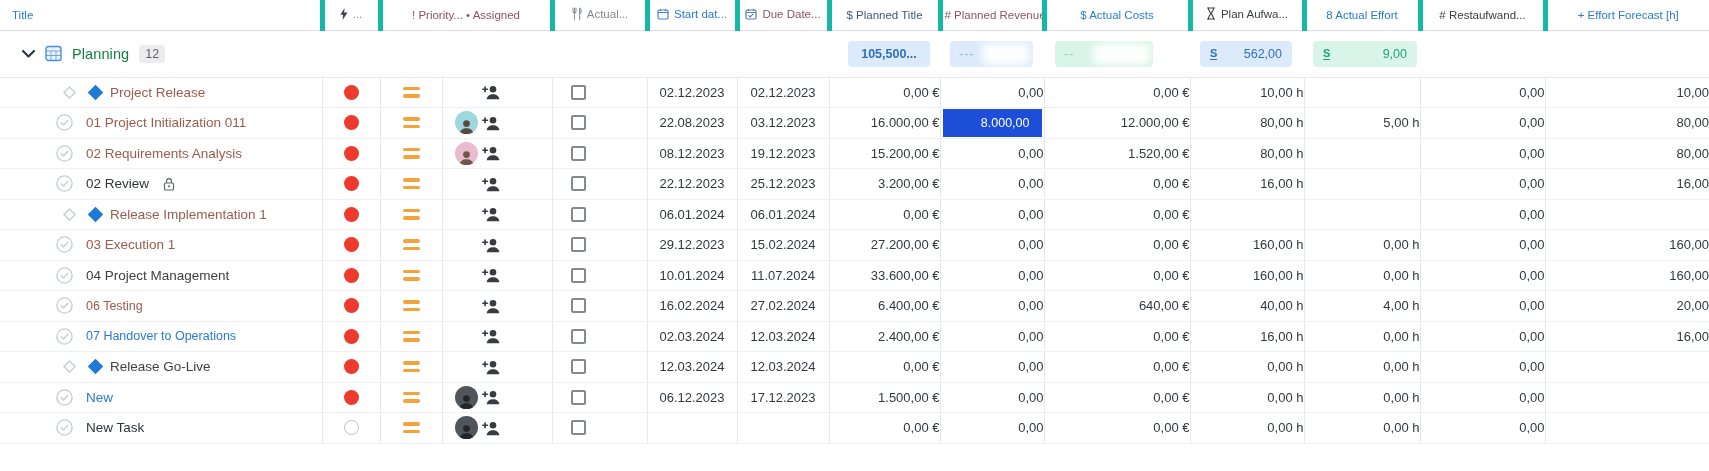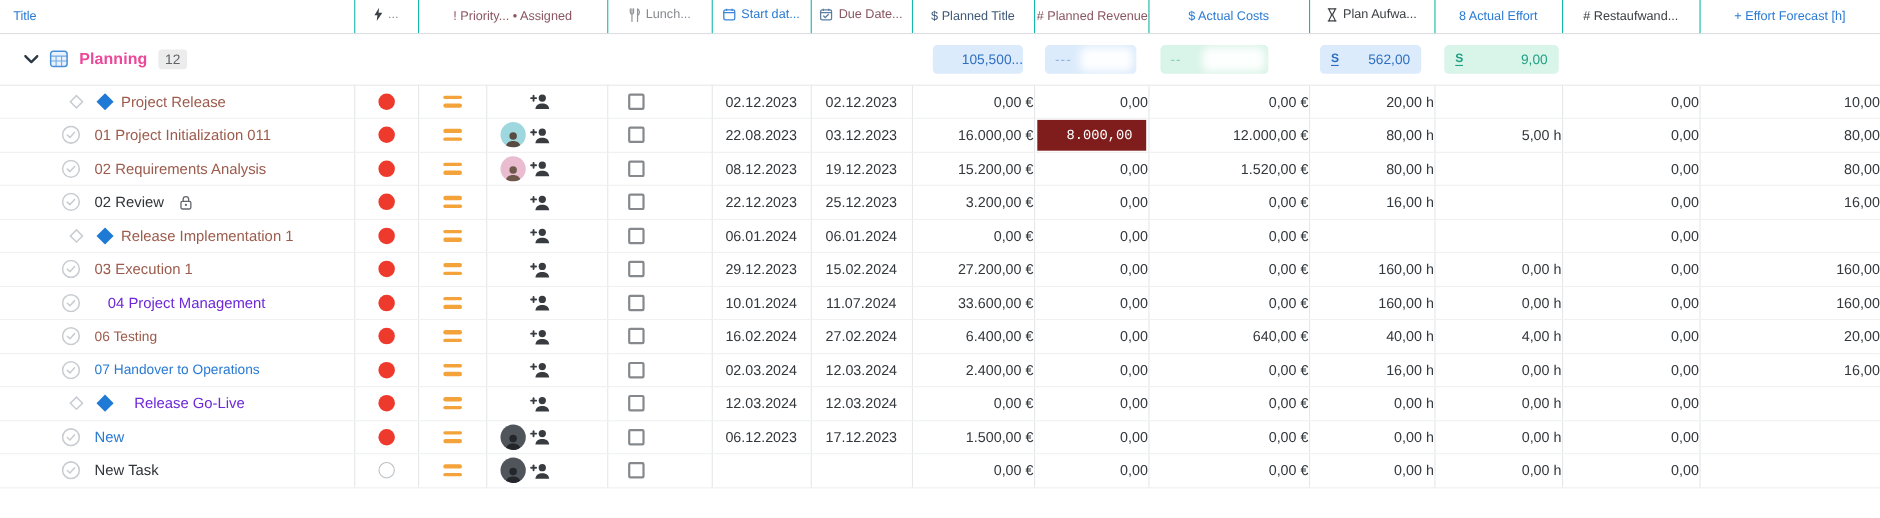--- a/index.html
+++ b/index.html
@@ -7,44 +7,44 @@
   .app {
     width:1709px; height:471px; background:#fff; overflow:hidden; position:relative;
     font-family:"Liberation Sans", sans-serif; -webkit-font-smoothing:antialiased;
   }
   table.grid { border-collapse:collapse; table-layout:fixed; width:1709px; }
   td, th { overflow:hidden; white-space:nowrap; vertical-align:middle; }
 
   
   thead th {
     height:30px; font-size:11.5px; font-weight:500; text-align:center;
-    border-bottom:1px solid #dcdee1; border-right:1px solid #14b8a6;
+    border-bottom:1px solid #dcdee1; border-right:5px solid #14b8a6;
     background:#fff; padding:0 2px;
   }
   thead th:last-child { border-right:none; }
   th .h-inner { display:inline-flex; align-items:center; gap:5px; justify-content:center; }
   .th-title { text-align:left !important; padding-left:12px !important; }
   .c-blue   { color:#2b7bd3; }
   .c-maroon { color:#8a5560; }
   .c-navy   { color:#3f5878; }
   .c-dark   { color:#3c4043; }
   .c-gray   { color:#85898e; }
 
   
   tr.group td { height:47px; border:none; border-bottom:1px solid #e7e9eb; background:#fff; padding:0; }
   .group-left { display:flex; align-items:center; gap:10px; padding-left:22px; }
-  .group-name { font-size:14.5px; color:#ec4899; font-weight:700; letter-spacing:.1px; }
+  .group-name { font-size:14.5px; color:#15803d; font-weight:400; letter-spacing:.1px; }
   .group-badge { background:#ececec; color:#5f6368; font-size:12.5px; border-radius:3px; padding:2px 6px; }
   .chip {
     height:26px; border-radius:4px; display:flex; align-items:center;
     font-size:12.5px; font-weight:500; position:relative; overflow:hidden;
   }
   .chip-blue  { background:#dcebfb; color:#2f6fc0; }
   .chip-green { background:#d9f4e8; color:#21a083; }
-  .chip-center { justify-content:flex-end; }
+  .chip-center { justify-content:center;font-weight:bold; }
   .chip-split { justify-content:space-between; padding:0 10px; }
   .chip .sum { font-size:11px; font-weight:700; border-bottom:1.5px solid currentColor; line-height:11px; }
   .chip .faint { opacity:.45; padding-left:9px; letter-spacing:1px; }
   .chip .blur-blob {
     position:absolute; right:3px; top:2px; bottom:2px; width:58%;
     background:rgba(255,255,255,.95); filter:blur(4px); border-radius:6px;
   }
   .m-c1 { margin:0 10px 0 19px; } 
   .m-c2 { margin:0 11px 0 10px; } 
   .m-c3 { margin:0 37px 0 11px; } 
@@ -57,21 +57,21 @@
     font-size:13px; color:#33383d; padding:0; position:relative;
   }
   tbody tr td.cell:last-child { border-right:none; }
   .title-cell { display:flex; align-items:center; height:29.5px; padding-left:56px; }
   .lead { width:17px; flex-shrink:0; display:flex; align-items:center; justify-content:center; }
   .lead-ms { margin-left:5px; }
   .t-gap { width:13px; flex-shrink:0; }
   .blue-diamond { width:11px; height:11px; background:#1e7ad4; transform:rotate(45deg); margin:0 9px 0 12px; flex-shrink:0; }
   .task-title { font-size:13.5px; }
   .task-title.small { font-size:12.5px; }
-  .t-brown { color:#9c5b4c; } .t-navy { color:#6d28d9;margin-left:12px; } .t-blue { color:#2a7ad2; } .t-dark { color:#303438; }
+  .t-brown { color:#9c5b4c; } .t-navy { color:#404040; } .t-blue { color:#2a7ad2; } .t-dark { color:#303438; }
   .lock { margin-left:14px; display:flex; align-items:center; }
 
   .dot { width:15px; height:15px; border-radius:50%; background:#ee392d; margin:0 auto; }
   .dot.hollow { background:#fff; border:1.5px solid #b9bfc4; }
   .eq { display:flex; flex-direction:column; gap:4px; width:17px; margin:0 auto; }
   .eq i { display:block; height:3.5px; background:#f3a33a; border-radius:2px; }
 
   .assigned-wrap { display:flex; align-items:center; justify-content:flex-end; padding-right:52px; gap:3px; height:29.5px; }
   .avatar { width:23px; height:23px; border-radius:50%; flex-shrink:0; display:flex; align-items:flex-end; justify-content:center; overflow:hidden; }
   .av-teal { background:#9ed8de; } .av-pink { background:#e9bccf; } .av-dark { background:#50555c; }
@@ -79,23 +79,23 @@
   .cb { width:15px; height:15px; border:2px solid #85898d; border-radius:2px; margin-left:18px; background:#fff; }
 
   .date { text-align:center; color:#33383d; }
   .overdue { color:#d9453c; }
   .num { text-align:right; }
   .muted { color:#b9bfc5; }
   .pad-pc { padding-right:10px; } .pad-pr { padding-right:26px; } .pad-ac { padding-right:38px; }
   .pad-pl { padding-right:5px; }  .pad-ae { padding-right:9px; }  .pad-re { padding-right:14px; }
   .pad-fc { padding-right:12px; }
   .sel-box {
-    position:absolute; top:1px; bottom:1px; left:2px; right:2px; background:#7f1d1d;
+    position:absolute; top:1px; bottom:1px; left:2px; right:2px; background:#1d4ed8;
     color:#fff; display:flex; align-items:center; justify-content:flex-end;
-    padding-right:12px; font-size:12.5px;font-family:Liberation Mono, monospace;
+    padding-right:12px; font-size:12.5px;
   }
 </style>
 </head>
 <body>
 
 <div class="app">
   <table class="grid">
     <colgroup>
       <col style="width:322px">
         <col style="width:58px">
@@ -124,21 +124,21 @@
           </span>
         </th>
         <th colspan="2" class="c-maroon"><span>! Priority... • Assigned</span></th>
         <th class="c-gray">
           <span class="h-inner">
             <svg width="11" height="13" viewBox="0 0 11 13" fill="none" stroke="#909499" stroke-width="1.1" stroke-linecap="round">
                 <path d="M2 1v3.2c0 1 .6 1.7 1.5 1.7S5 5.2 5 4.2V1"></path>
                 <path d="M3.5 1v11.5"></path>
                 <path d="M8.6 1v11.5M8.6 1c1.8 1.3 2.2 3.7.9 5.4"></path>
               </svg>
-            <span>Lunch...</span>
+            <span>Actual...</span>
           </span>
         </th>
         <th class="c-blue">
           <span class="h-inner">
             <svg width="12" height="12" viewBox="0 0 12 12" fill="none" stroke="#3d85d8" stroke-width="1.2">
                 <rect x="1" y="2" width="10" height="9" rx="1.5"></rect>
                 <path d="M3.5 1v2M8.5 1v2M1 4.5h10"></path>
               </svg>
             <span>Start dat...</span>
           </span>
@@ -252,21 +252,21 @@
             </div>
           </td>
           <td class="cell">
             <span class="cb" style="display: block;"></span>
           </td>
           <td class="cell date">02.12.2023</td>
           <td class="cell date overdue">02.12.2023</td>
           <td class="cell num pad-pc">0,00 €</td>
           <td class="cell num pad-pr">0,00</td>
           <td class="cell num pad-ac">0,00 €</td>
-          <td class="cell num pad-pl">20,00 h</td>
+          <td class="cell num pad-pl">10,00 h</td>
           <td class="cell num pad-ae"></td>
           <td class="cell num pad-re">0,00</td>
           <td class="cell num pad-fc">10,00</td>
         </tr>
         <tr>
           <td class="cell">
             <div class="title-cell">
               <span class="lead">
                 <svg width="17" height="17" viewBox="0 0 17 17" fill="none" stroke="#c8cdd2" stroke-width="1.4">
                   <circle cx="8.5" cy="8.5" r="7.6"></circle>

